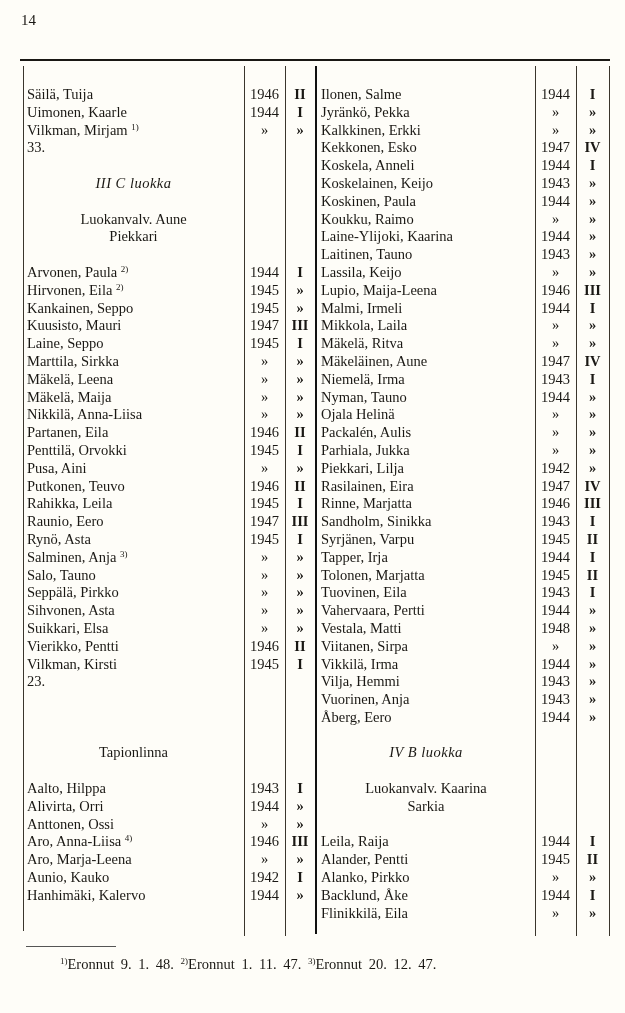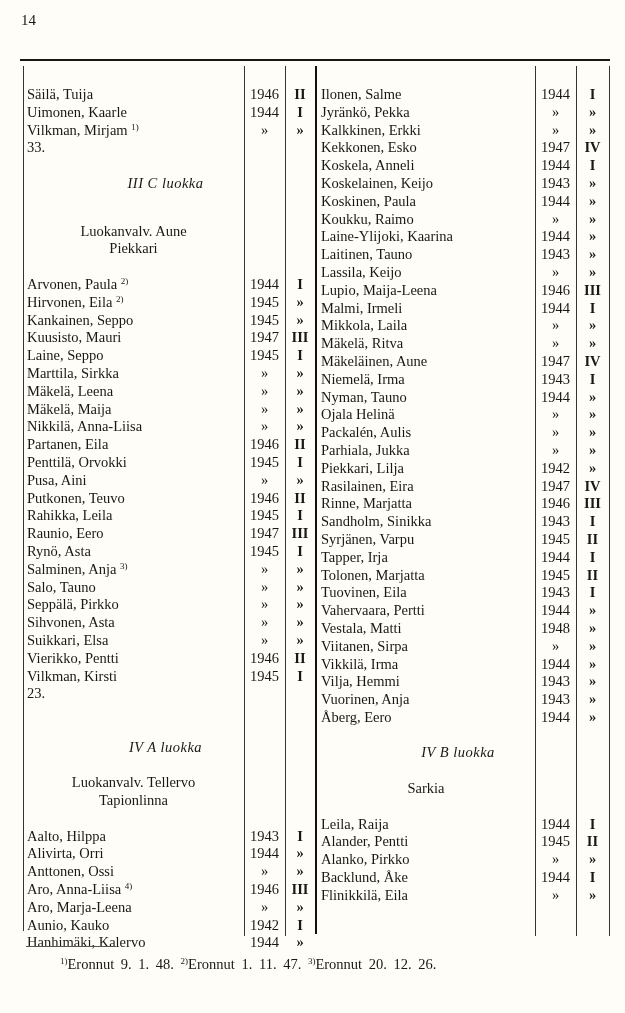--- a/index.html
+++ b/index.html
@@ -12,21 +12,21 @@
     .top-rule { position: absolute; left: 20px; top: 59px; width: 590px; height: 2px; background: #1a1814; }
     .table { position: absolute; left: 23px; top: 66px; width: 587px; height: 870px; }
     .vline { position: absolute; top: 0; width: 1px; background: #3a352c; }
     .vthick { width: 2px; background: #111; }
     .col { position: absolute; top: 20px; }
     .row { height: 17.8px; line-height: 17.8px; font-size: 14.5px; white-space: nowrap; position: relative; font-family: "Liberation Serif", serif; }
     .row .nm { position: absolute; left: 4px; }
     .row .yr { position: absolute; text-align: center; }
     .row .cl { position: absolute; text-align: center; font-weight: bold; }
     .center { text-align: center; }
-    .italic { font-style: italic; letter-spacing: 0.5px; padding-left: 32px; }
+    .italic { font-style: italic; letter-spacing: 0.5px; }
     sup { font-size: 9px; vertical-align: 5px; line-height: 0; }
     .footer-rule { position: absolute; left: 26px; top: 946px; width: 90px; height: 1px; background: #555; }
     .footnotes { position: absolute; left: 20px; top: 955px; width: 600px; font-size: 14.5px; line-height: 19px; font-family: "Liberation Serif", serif; }
     .fn-line1 { padding-left: 40px; word-spacing: 3px; }
   </style>
 </head>
 <body>
 
 <div class="page-num">14</div>
 <div class="top-rule"></div>
@@ -59,21 +59,21 @@
       </div>
       <div class="row">
         <span class="nm">33.</span>
       </div>
       <div class="row"></div>
       <div class="row">
         <div class="center italic" style="width: 221px;">III C luokka</div>
       </div>
       <div class="row"></div>
       <div class="row">
-        <div class="center" style="width: 221px; margin-top: 12px;">Luokanvalv. Aune</div>
+        <div class="center" style="width: 221px;">Luokanvalv. Aune</div>
       </div>
       <div class="row">
         <div class="center" style="width: 221px;">Piekkari</div>
       </div>
       <div class="row"></div>
       <div class="row">
         <span class="nm"><span>Arvonen, Paula</span> <sup>2)</sup></span>
         <span class="yr" style="left: 221px; width: 41px;">1944</span>
         <span class="cl" style="left: 262px; width: 30px;">I</span>
       </div>
@@ -185,27 +185,21 @@
       <div class="row">
         <span class="nm"><span>Vilkman, Kirsti</span></span>
         <span class="yr" style="left: 221px; width: 41px;">1945</span>
         <span class="cl" style="left: 262px; width: 30px;">I</span>
       </div>
       <div class="row">
         <span class="nm">23.</span>
       </div>
       <div class="row"></div>
       <div class="row"></div>
-      <div class="row">
-        <div class="center italic" style="width: 221px;">IV A luokka</div>
-      </div>
-      <div class="row"></div>
-      <div class="row">
-        <div class="center" style="width: 221px;">Luokanvalv. Tellervo</div>
-      </div>
+      <div class="row"></div>
       <div class="row">
         <div class="center" style="width: 221px;">Tapionlinna</div>
       </div>
       <div class="row"></div>
       <div class="row">
         <span class="nm"><span>Aalto, Hilppa</span></span>
         <span class="yr" style="left: 221px; width: 41px;">1943</span>
         <span class="cl" style="left: 262px; width: 30px;">I</span>
       </div>
       <div class="row">
@@ -419,20 +413,23 @@
         <span class="nm"><span>Åberg, Eero</span></span>
         <span class="yr" style="left: 218px; width: 41px;">1944</span>
         <span class="cl" style="left: 259px; width: 33px;">»</span>
       </div>
       <div class="row"></div>
       <div class="row">
         <div class="center italic" style="width: 218px;">IV B luokka</div>
       </div>
       <div class="row"></div>
       <div class="row">
+        <div class="center" style="width: 218px;">Luokanvalv. Kaarina</div>
+      </div>
+      <div class="row">
         <div class="center" style="width: 218px;">Sarkia</div>
       </div>
       <div class="row"></div>
       <div class="row">
         <span class="nm"><span>Leila, Raija</span></span>
         <span class="yr" style="left: 218px; width: 41px;">1944</span>
         <span class="cl" style="left: 259px; width: 33px;">I</span>
       </div>
       <div class="row">
         <span class="nm"><span>Alander, Pentti</span></span>
@@ -452,14 +449,14 @@
       <div class="row">
         <span class="nm"><span>Flinikkilä, Eila</span></span>
         <span class="yr" style="left: 218px; width: 41px;">»</span>
         <span class="cl" style="left: 259px; width: 33px;">»</span>
       </div>
     </div>
 </div>
 
 <div class="footer-rule"></div>
 <div class="footnotes">
-  <div class="fn-line1" id="fn1"><span><sup>1)</sup><span>Eronnut 9. 1. 48.</span></span> <span><sup>2)</sup><span>Eronnut 1. 11. 47.</span></span> <span><sup>3)</sup><span>Eronnut 20. 12. 26.</span></span></div>
+  <div class="fn-line1" id="fn1"><span><sup>1)</sup><span>Eronnut 9. 1. 48.</span></span> <span><sup>2)</sup><span>Eronnut 1. 11. 47.</span></span> <span><sup>3)</sup><span>Eronnut 20. 12. 47.</span></span></div>
 </div>
 
 </body></html>

